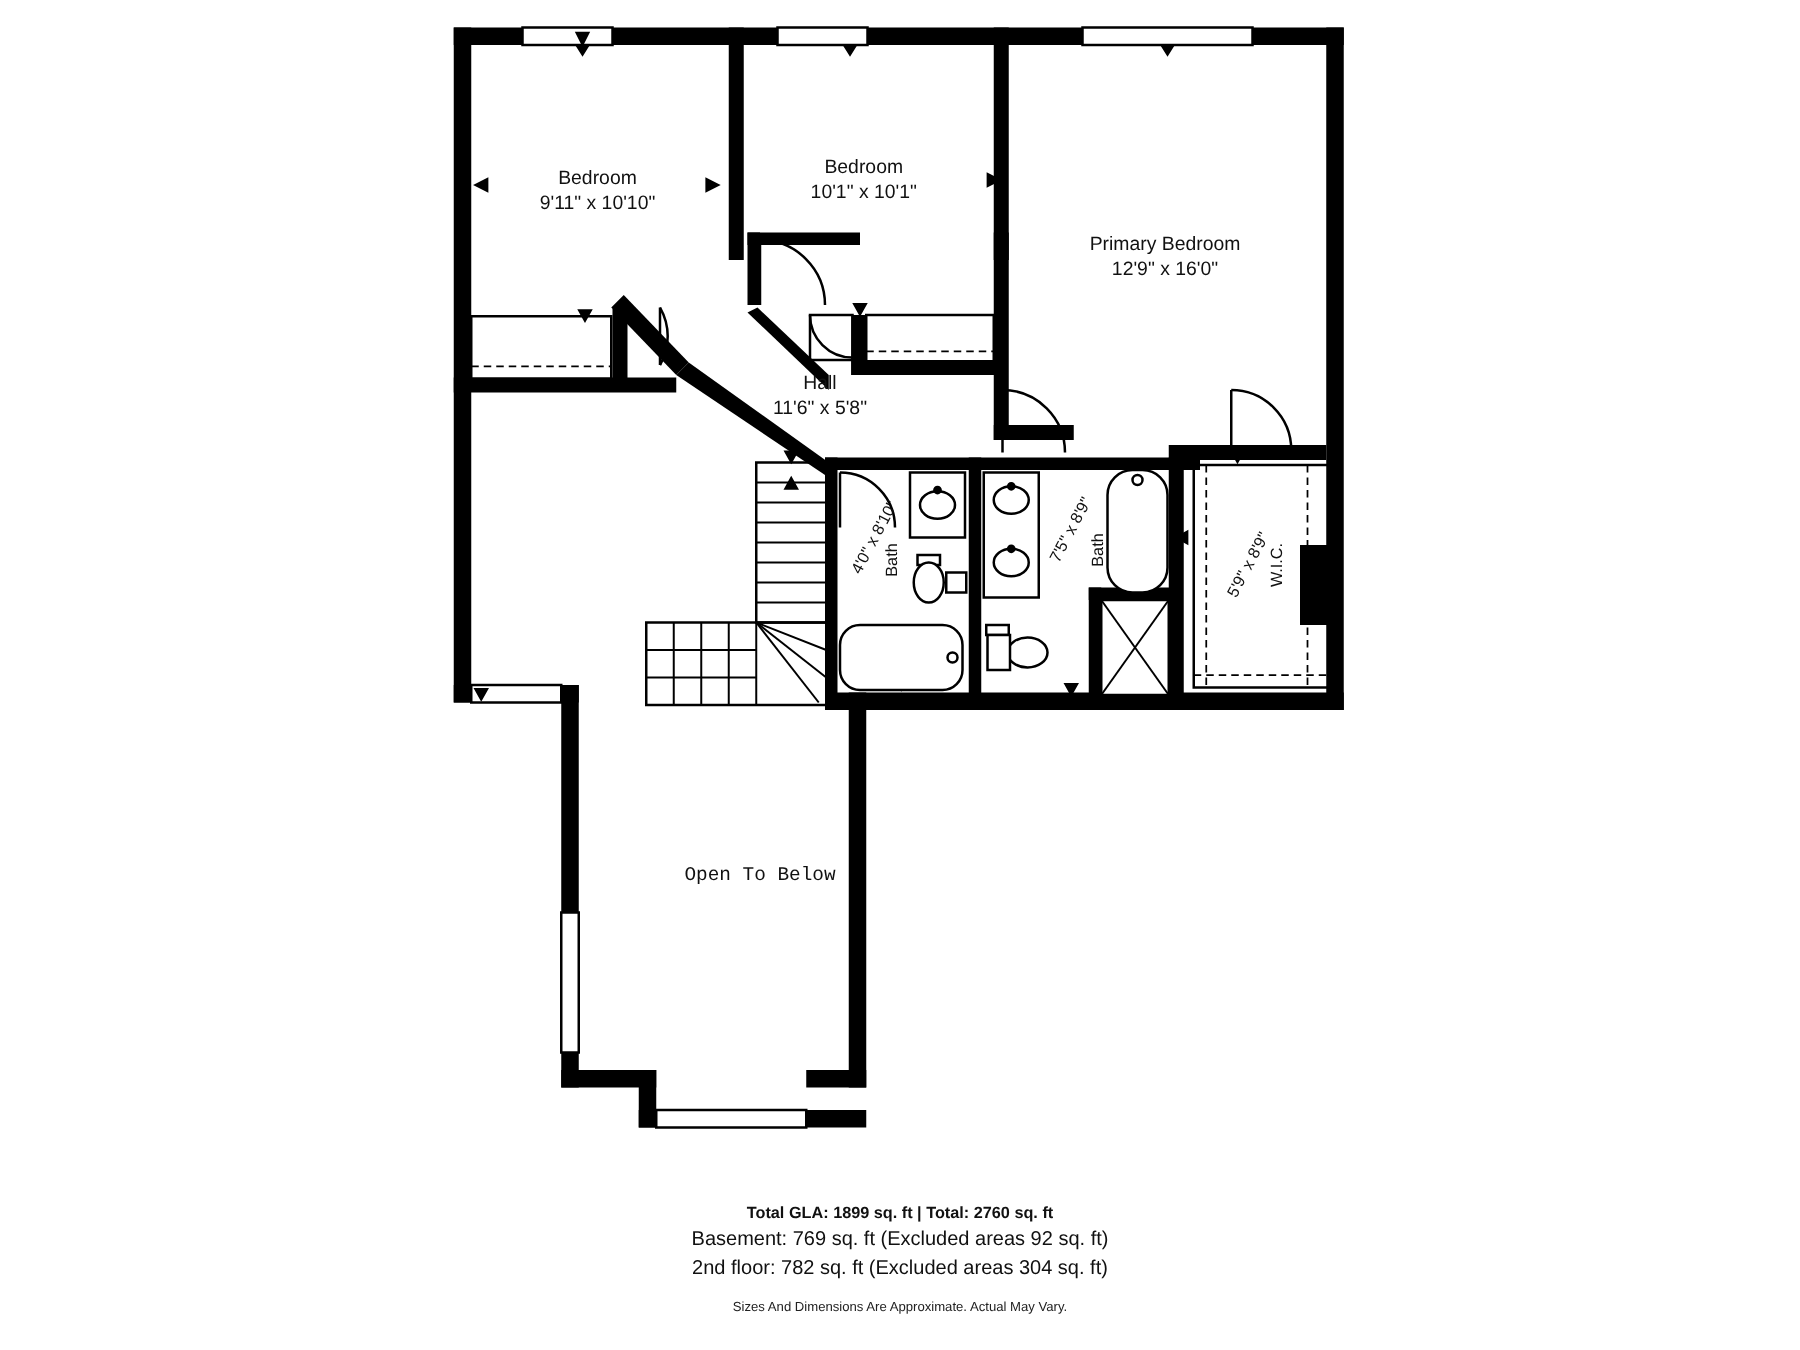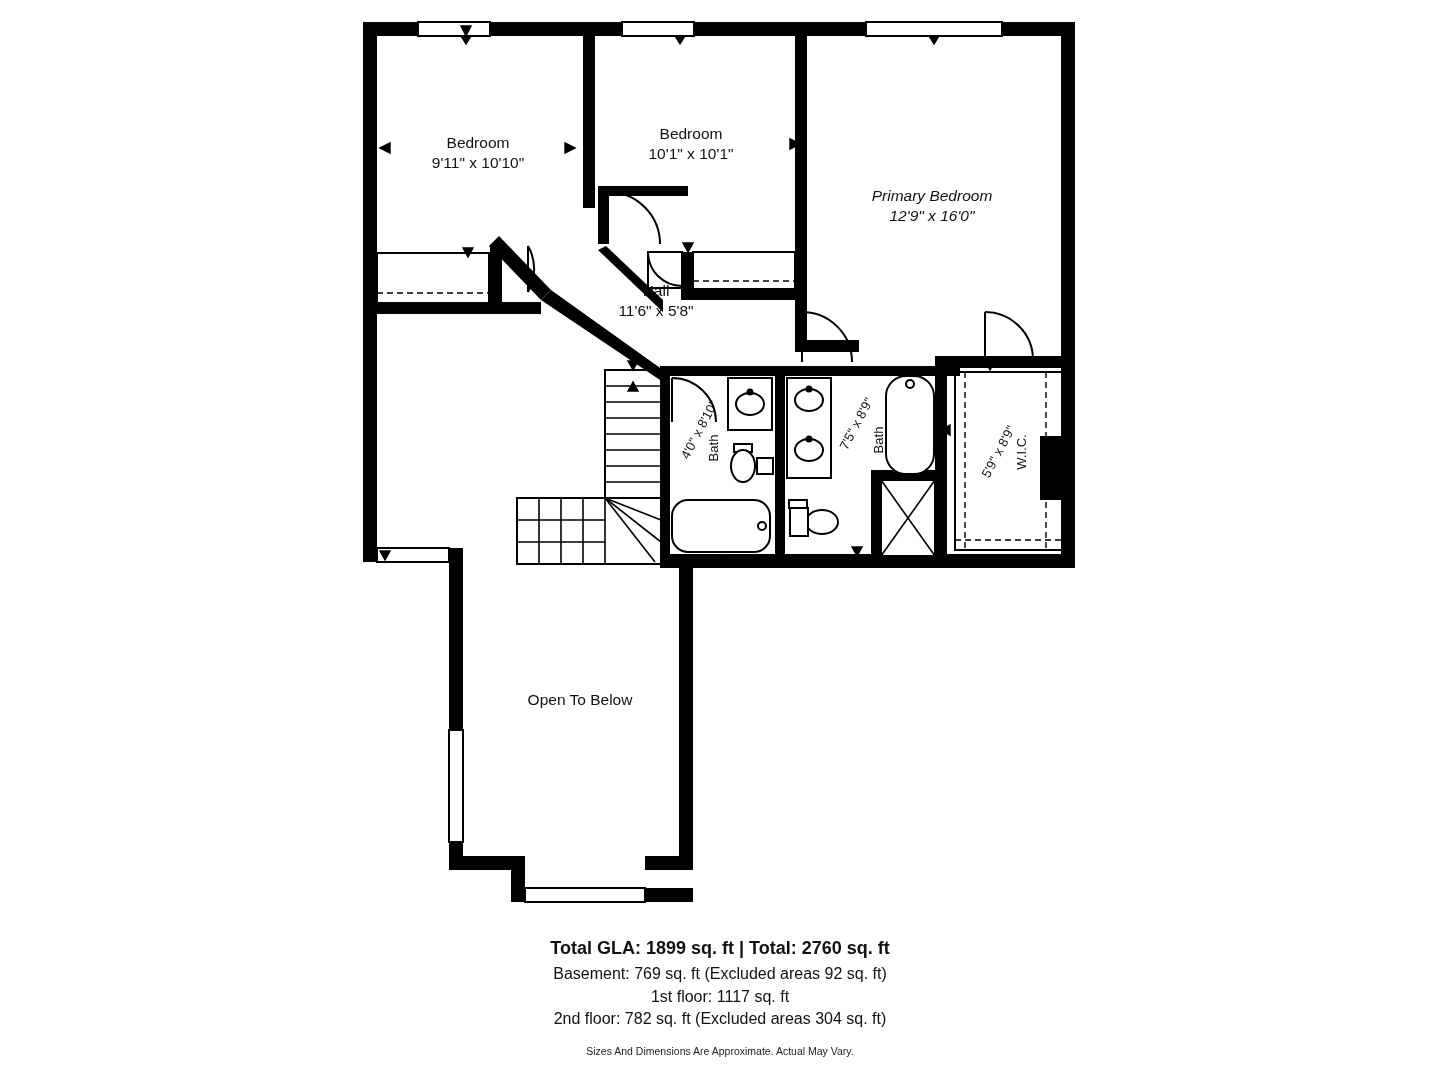--- a/index.html
+++ b/index.html
@@ -62,23 +62,24 @@
     white-space: nowrap;
   }
   #summary {
     position: absolute;
     left: 0;
     top: 938px;
     width: 1440px;
     text-align: center;
   }
   #summary .sum-total {
-    font-size: 18px;
+    font-size: 13px;
     font-weight: bold;
     margin-bottom: 4px;
+    margin-top: 24px;
   }
   #summary .sum-line {
     font-size: 16px;
     line-height: 1.42;
     text-align: center;
   }
   #summary .sum-disclaimer {
     margin-top: 14px;
     font-size: 10.5px;
     color: #222222;
@@ -288,26 +289,26 @@
   <div class="room-label" style="left:478px; top:153px;">
     <span class="rl-name">Bedroom</span>
     <span class="rl-dim">9'11" x 10'10"</span>
   </div>
 
   <div class="room-label" style="left:691px; top:144px;">
     <span class="rl-name">Bedroom</span>
     <span class="rl-dim">10'1" x 10'1"</span>
   </div>
 
-  <div class="room-label" style="left:932px; top:206px;font-style:italic;">
+  <div class="room-label" style="left:932px; top:206px;">
     <span class="rl-name">Primary Bedroom</span>
     <span class="rl-dim">12'9" x 16'0"</span>
   </div>
 
-  <div class="room-label" style="left:656px; top:301px;">
+  <div class="room-label" style="left:656px; top:317px;">
     <span class="rl-name">Hall</span>
     <span class="rl-dim">11'6" x 5'8"</span>
   </div>
 
   <div class="room-label small rot-ccw" style="left:714px; top:448px;">
     <span class="rl-name">Bath</span>
   </div>
   <div class="room-label small tilt" style="left:700px; top:430px;">
     <span class="rl-dim">4'0" x 8'10"</span>
   </div>
@@ -319,23 +320,22 @@
     <span class="rl-dim">7'5" x 8'9"</span>
   </div>
 
   <div class="room-label small rot-ccw" style="left:1022px; top:452px;">
     <span class="rl-name">W.I.C.</span>
   </div>
   <div class="room-label small tilt" style="left:999px; top:452px;">
     <span class="rl-dim">5'9" x 8'9"</span>
   </div>
 
-  <div class="single-label" style="left:580px; top:700px;">Open To Below</div>
+  <div class="single-label" style="left:608px; top:700px;font-family:Liberation Mono, monospace;">Open To Below</div>
 
 </div>
 
 <div id="summary">
   <div class="sum-total">Total GLA: 1899 sq. ft | Total: 2760 sq. ft</div>
   <div class="sum-line">Basement: 769 sq. ft (Excluded areas 92 sq. ft)</div>
-  <div class="sum-line">1st floor: 1117 sq. ft</div>
   <div class="sum-line">2nd floor: 782 sq. ft (Excluded areas 304 sq. ft)</div>
   <div class="sum-disclaimer">Sizes And Dimensions Are Approximate. Actual May Vary.</div>
 </div>
 
 </body></html>

